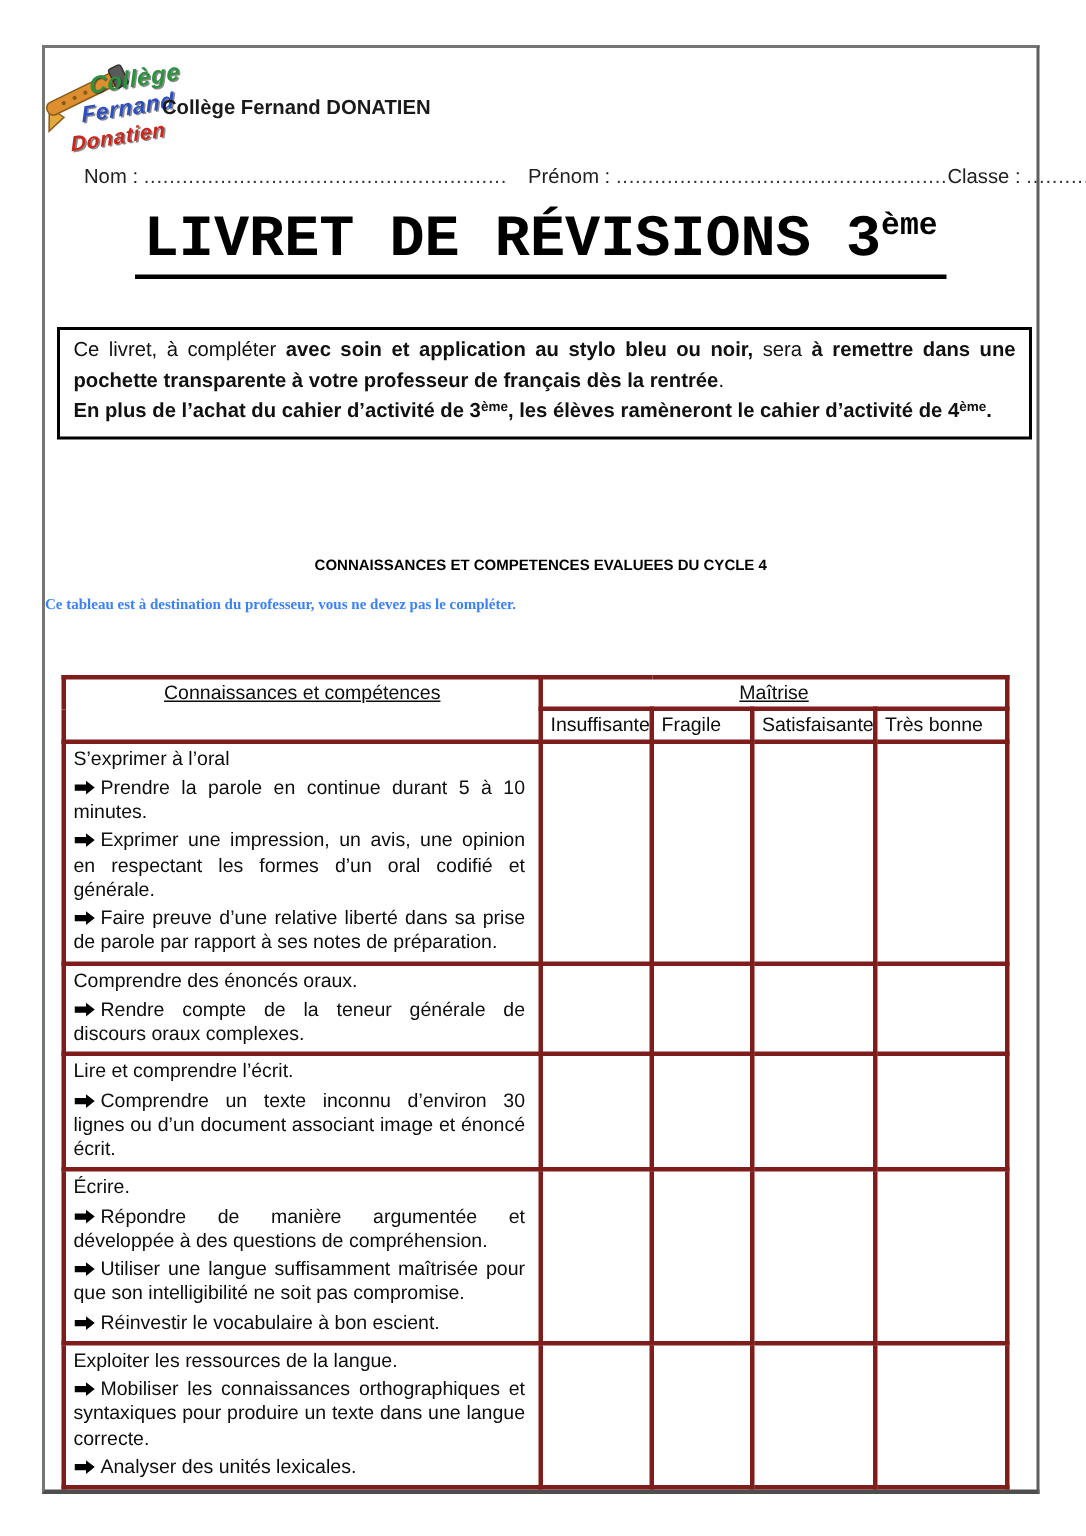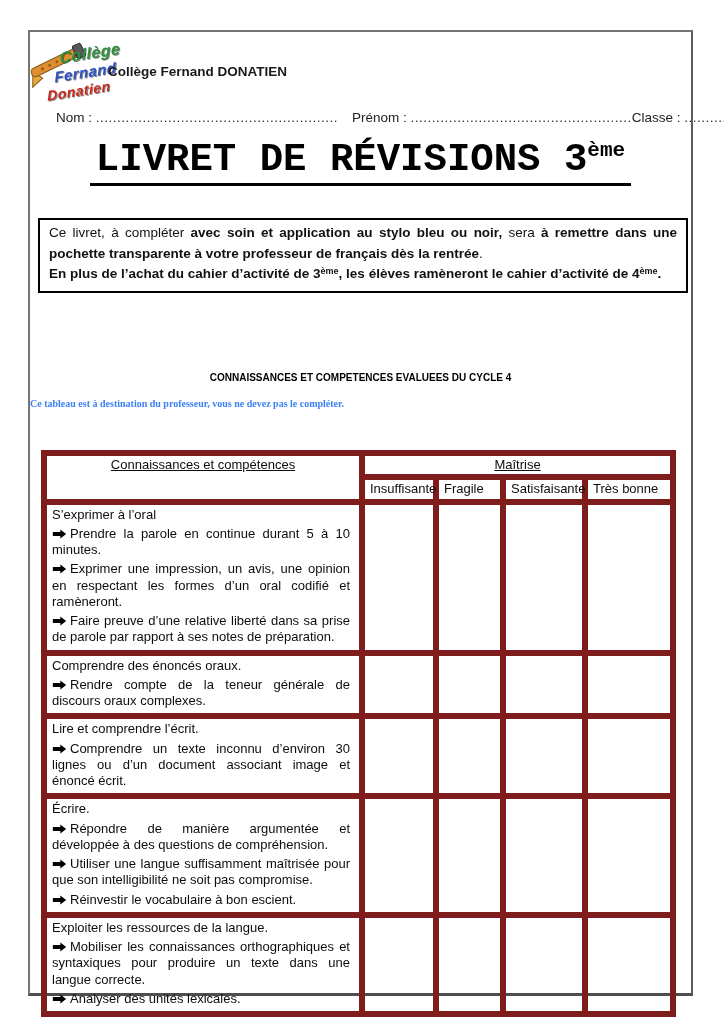--- a/index.html
+++ b/index.html
@@ -34,21 +34,21 @@
           text-align:justify;color:#111;}
   .notice p{margin:0;}
   .notice b{font-weight:700;}
   .notice sup{font-size:9px;font-weight:700;vertical-align:4px;}
 
   .h1{position:absolute;left:0;top:340px;width:100%;text-align:center;font-size:10px;font-weight:700;color:#000;}
   .h2{position:absolute;left:0;top:366px;width:100%;text-align:left;
       font-family:"Liberation Serif",serif;font-size:10px;font-weight:700;color:#3b82f6;}
 
   table.grid{position:absolute;left:11px;top:418px;width:629px;border-collapse:collapse;table-layout:fixed;}
-  table.grid td{border:6px solid #7f1d1d;vertical-align:top;padding:1px 5px;font-size:13px;line-height:1.25;color:#0d0d0d;}
+  table.grid td{border:3px solid #7f1d1d;vertical-align:top;padding:1px 5px;font-size:13px;line-height:1.25;color:#0d0d0d;}
   td.hdr-c1{text-align:center;vertical-align:middle;text-decoration:underline;font-weight:400;font-size:13.5px;}
   td.hdr-group{text-align:center;vertical-align:middle;text-decoration:underline;font-size:13.5px;padding:0 2px;}
   td.hdr-lvl{text-align:left;vertical-align:middle;font-size:13.2px;padding:0 2px;}
   .cell-title{margin:1px 0 1px 0;text-align:left;}
   p.bullet{margin:3px 4px 3px 0;text-align:justify;}
   p.bullet .arrow{display:inline-block;width:15px;height:10px;margin-right:3px;vertical-align:-1px;}
 </style>
 </head>
 <body>
 
@@ -112,21 +112,21 @@
     </tr>
 
     <tr style="height:100px">
       <td>
         <div class="cell-title">S’exprimer à l’oral</div>
         <p class="bullet"><svg class="arrow" viewBox="0 0 16 12">
                   <path d="M0 3.5 h9 V0.5 L16 6 L9 11.5 V8.5 H0 z" fill="#000"></path>
                 </svg><span>Prendre la parole en continue durant 5 à 10 minutes.</span></p>
         <p class="bullet"><svg class="arrow" viewBox="0 0 16 12">
                   <path d="M0 3.5 h9 V0.5 L16 6 L9 11.5 V8.5 H0 z" fill="#000"></path>
-                </svg><span>Exprimer une impression, un avis, une opinion en respectant les formes d’un oral codifié et ramèneront.</span></p>
+                </svg><span>Exprimer une impression, un avis, une opinion en respectant les formes d’un oral codifié et générale.</span></p>
         <p class="bullet"><svg class="arrow" viewBox="0 0 16 12">
                   <path d="M0 3.5 h9 V0.5 L16 6 L9 11.5 V8.5 H0 z" fill="#000"></path>
                 </svg><span>Faire preuve d’une relative liberté dans sa prise de parole par rapport à ses notes de préparation.</span></p>
       </td>
       <td></td>
             <td></td>
             <td></td>
             <td></td>
     </tr>
 

